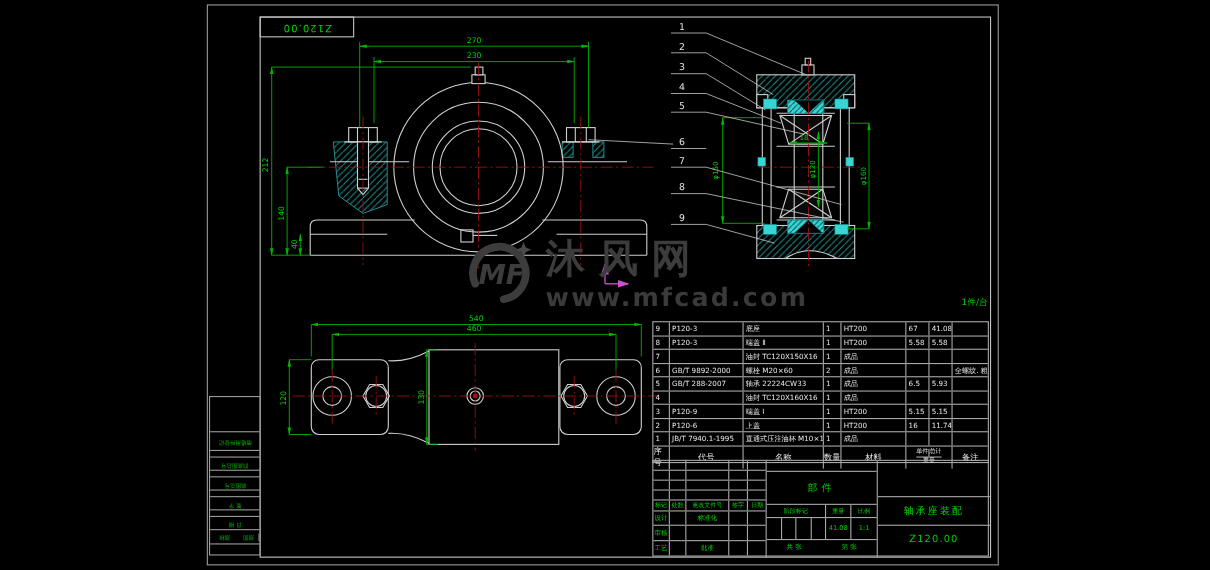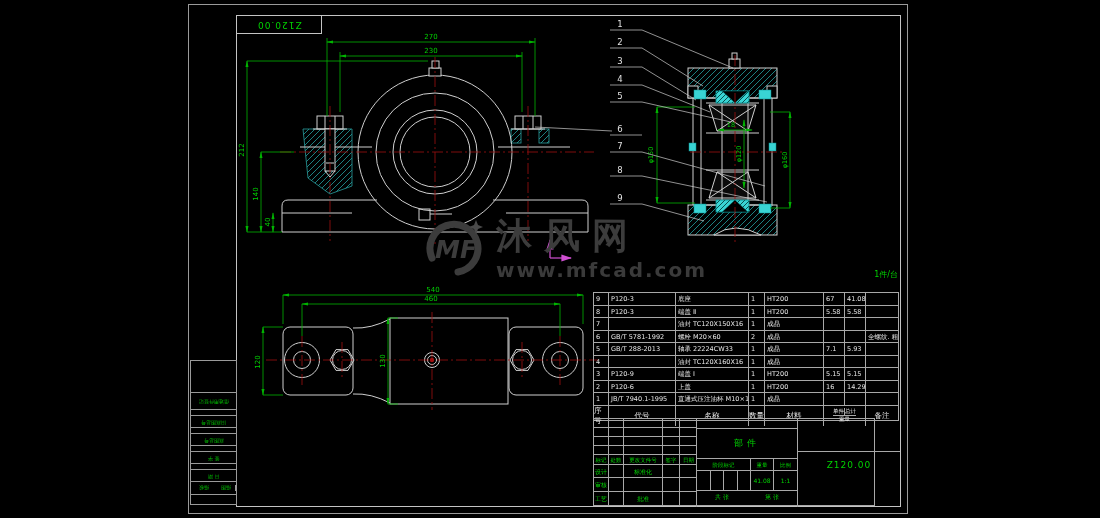--- a/index.html
+++ b/index.html
@@ -12,42 +12,42 @@
                border:1px solid #c4c4c4;}
   .corner-box{position:absolute;left:236px;top:15px;width:84px;height:17px;
               border:1px solid #c4c4c4;display:flex;align-items:center;justify-content:center;}
   .corner-box span{color:#00d100;font-size:9px;transform:rotate(180deg);letter-spacing:1px;}
   
   .views{position:absolute;left:0;top:0;pointer-events:none;}
   
   .watermark{position:absolute;left:420px;top:216px;display:flex;align-items:flex-start;gap:6px;color:#3c3c3c;}
   .wm-col{display:flex;flex-direction:column;}
   .wm-name{font-size:36px;font-weight:bold;letter-spacing:12px;line-height:40px;color:#3c3c3c;}
-  .wm-url{font-size:20px;font-weight:bold;letter-spacing:2px;color:#3a3a3a;margin-top:2px;}
+  .wm-url{font-size:23px;font-weight:bold;letter-spacing:2px;color:#3a3a3a;margin-top:2px;}
   
   .unit-note{position:absolute;left:830px;top:269px;width:68px;text-align:right;
              color:#00d100;font-size:8px;}
   
   .bom{position:absolute;left:593px;top:292px;width:306px;border:1px solid #a8a8a8;
        color:#e8e8e8;font-size:6.5px;box-sizing:border-box;}
   .bom-row{display:grid;grid-template-columns:15px 67px 73px 16px 59px 21px 21px 32px;
            height:12.5px;line-height:12.5px;border-bottom:1px solid #a8a8a8;box-sizing:border-box;}
   .bom-row > div{border-right:1px solid #a8a8a8;padding-left:2px;overflow:hidden;white-space:nowrap;box-sizing:border-box;}
   .bom-row > div:last-child{border-right:none;}
   .bom-head{display:grid;grid-template-columns:15px 67px 73px 16px 59px 42px 32px;height:14px;box-sizing:border-box;}
   .bom-head > div{border-right:1px solid #a8a8a8;display:flex;align-items:center;justify-content:center;
                   font-size:7.5px;box-sizing:border-box;}
   .bom-head > div:last-child{border-right:none;}
   .wcell{display:flex;flex-direction:column;padding:0!important;}
   .wtop{display:flex;height:7px;line-height:7px;font-size:5.5px;border-bottom:1px solid #a8a8a8;}
   .wtop span{flex:1;text-align:center;}
   .wtop span:first-child{border-right:1px solid #a8a8a8;}
   .wbot{height:7px;line-height:6px;font-size:5.5px;text-align:center;}
   
-  .tb{position:absolute;left:593px;top:417.5px;width:282px;height:88px;border:1px solid #a8a8a8;
+  .tb{position:absolute;left:593px;top:417.5px;width:306px;height:88px;border:1px solid #a8a8a8;
       box-sizing:border-box;color:#00d100;text-decoration:underline;}
   .tb *{box-sizing:border-box;}
   .tb-rev{position:absolute;left:0;top:0;width:103px;height:88px;border-right:1px solid #a8a8a8;}
   .rev-row{display:grid;grid-template-columns:15px 15px 39px 17px 17px;height:9px;border-bottom:1px solid #a8a8a8;}
   .rev-row > div{border-right:1px solid #a8a8a8;overflow:hidden;}
   .rev-row > div:last-child{border-right:none;}
   .rev-lbl{height:10px;font-size:5.5px;line-height:10px;text-align:center;}
   .role-row{height:13.5px;font-size:6px;line-height:13.5px;text-align:center;}
   .tb-mid{position:absolute;left:103px;top:0;width:101px;height:88px;border-right:1px solid #a8a8a8;}
   .mid-top{height:10px;border-bottom:1px solid #a8a8a8;}
@@ -372,35 +372,35 @@
       <div></div>
       <div>油封 TC120X150X16</div>
       <div>1</div>
       <div>成品</div>
       <div></div>
       <div></div>
       <div></div>
     </div>
     <div class="bom-row">
       <div>6</div>
-      <div>GB/T 5781-1992</div>
+      <div>GB/T 9892-2000</div>
       <div>螺栓 M20×60</div>
       <div>2</div>
       <div>成品</div>
       <div></div>
       <div></div>
       <div>全螺纹. 粗</div>
     </div>
     <div class="bom-row">
       <div>5</div>
-      <div>GB/T 288-2013</div>
+      <div>GB/T 288-2007</div>
       <div>轴承 22224CW33</div>
       <div>1</div>
       <div>成品</div>
-      <div>7.1</div>
+      <div>6.5</div>
       <div>5.93</div>
       <div></div>
     </div>
     <div class="bom-row">
       <div>4</div>
       <div></div>
       <div>油封 TC120X160X16</div>
       <div>1</div>
       <div>成品</div>
       <div></div>
@@ -417,21 +417,21 @@
       <div>5.15</div>
       <div></div>
     </div>
     <div class="bom-row">
       <div>2</div>
       <div>P120-6</div>
       <div>上盖</div>
       <div>1</div>
       <div>HT200</div>
       <div>16</div>
-      <div>14.29</div>
+      <div>11.74</div>
       <div></div>
     </div>
     <div class="bom-row">
       <div>1</div>
       <div>JB/T 7940.1-1995</div>
       <div>直通式压注油杯 M10×1</div>
       <div>1</div>
       <div>成品</div>
       <div></div>
       <div></div>
@@ -529,20 +529,21 @@
         <div>41.08</div>
         <div>1:1</div>
       </div>
       <div class="mid-sheets">
         <span>共 张</span>
         <span>第 张</span>
       </div>
     </div>
     <div class="tb-right">
       <div class="tr-top"></div>
+      <div class="tr-title">轴承座装配</div>
       <div class="tr-num">Z120.00</div>
     </div>
   </div>
 
   <div class="lstrip">
     <div style="height:32px;"></div>
     <div style="height:17px;">
         <span class="flip" style="width:30px;">借通用件登记</span>
       </div>
     <div style="height:6px;"></div>

